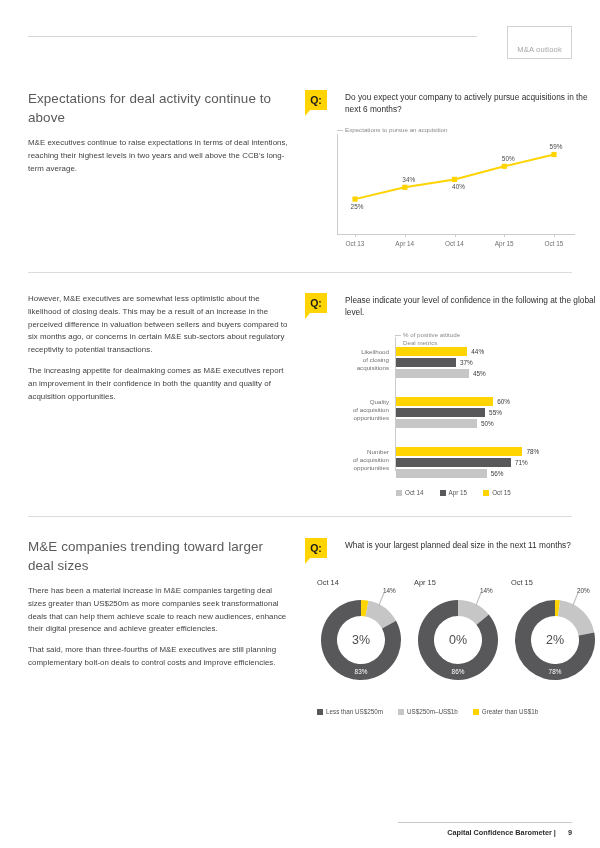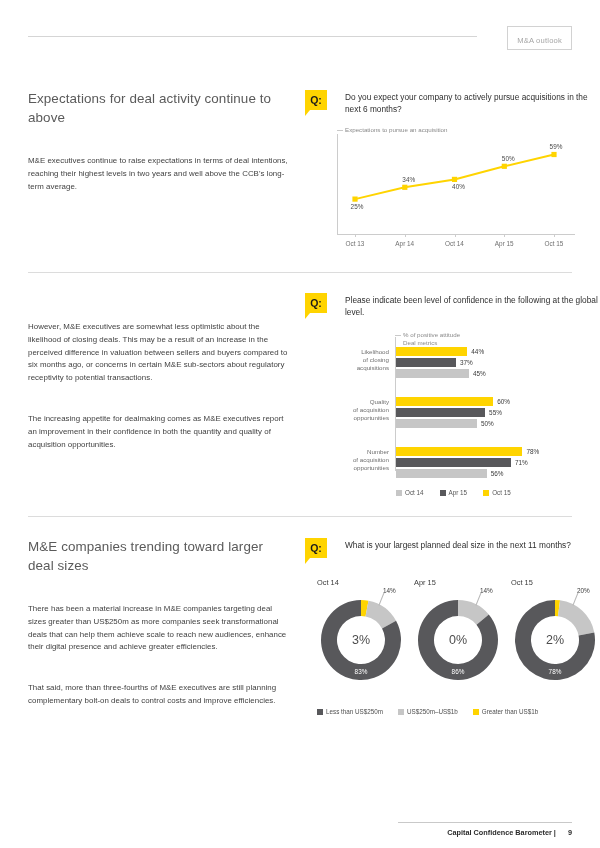--- a/index.html
+++ b/index.html
@@ -14,37 +14,37 @@
 
   
   .header { position: absolute; left: 28px; top: 26px; right: 28px; height: 22px; }
   .header-rule {
     position: absolute; left: 0; right: 95px; top: 10px;
     height: 1px; background: #d5d5d5;
   }
   .header-tab {
     position: absolute; right: 0; top: 0;
     border: 1px solid #d2d2d2; background: #fff;
-    padding: 9px 9px 4px 9px;
+    padding: 18px 9px 4px 9px;
     font-size: 7.6px; color: #a6a6a6; letter-spacing: .2px;
   }
 
   
   .divider { position: absolute; left: 28px; right: 28px; height: 1px; background: #dcdcdc; }
   .section { position: absolute; left: 28px; right: 28px; }
   .col-left  { position: absolute; left: 0;   width: 262px; top: 0; }
   .col-right { position: absolute; left: 277px; width: 295px; top: 0; }
 
   h2.sec-title {
     font-size: 13.4px; font-weight: 400; color: #5a5a5a;
     line-height: 1.38; letter-spacing: .1px; margin-bottom: 10px;
   }
   p.body {
     font-size: 7.9px; line-height: 1.62; color: #3f3f3f;
-    margin-bottom: 8px; letter-spacing: .03px; margin-top: 28px;
+    margin-bottom: 8px; letter-spacing: .03px;
   }
 
   
   .qblock { position: relative; padding-left: 40px; min-height: 30px; }
   .qmark {
     position: absolute; left: 0; top: 0;
     width: 22px; height: 20px; background: #ffd400;
     color: #1a1a1a; font-size: 10.5px; font-weight: bold;
     display: flex; align-items: center; justify-content: center;
     letter-spacing: -.2px;
@@ -189,21 +189,21 @@
   <div class="divider" style="top:272px;"></div>
 
   <div class="section" id="sec2" style="top:293px;">
     <div class="col-left">
       <p class="body">However, M&amp;E executives are somewhat less optimistic about the likelihood of closing deals. This may be a result of an increase in the perceived difference in valuation between sellers and buyers compared to six months ago, or concerns in certain M&amp;E sub-sectors about regulatory receptivity to potential transactions.</p>
       <p class="body">The increasing appetite for dealmaking comes as M&amp;E executives report an improvement in their confidence in both the quantity and quality of acquisition opportunities.</p>
     </div>
     <div class="col-right">
       <div class="qblock">
         <div class="qmark">Q:</div>
-        <div class="qtext">Please indicate been level of confidence in the following at the global level.</div>
+        <div class="qtext">Please indicate your level of confidence in the following at the global level.</div>
       </div>
       <div class="barchart" id="barchart">
         <div class="axis-note" style="left:70px; top:0;">% of positive attitude
 Deal metrics</div>
         <div class="bc-axis"></div>
       <div class="bc-group" style="top: 16px;">
             <div class="bc-glabel" style="top: 1px;">Likelihood
 of closing
 acquisitions</div>
             <div class="bc-row" style="top: 0px;">

